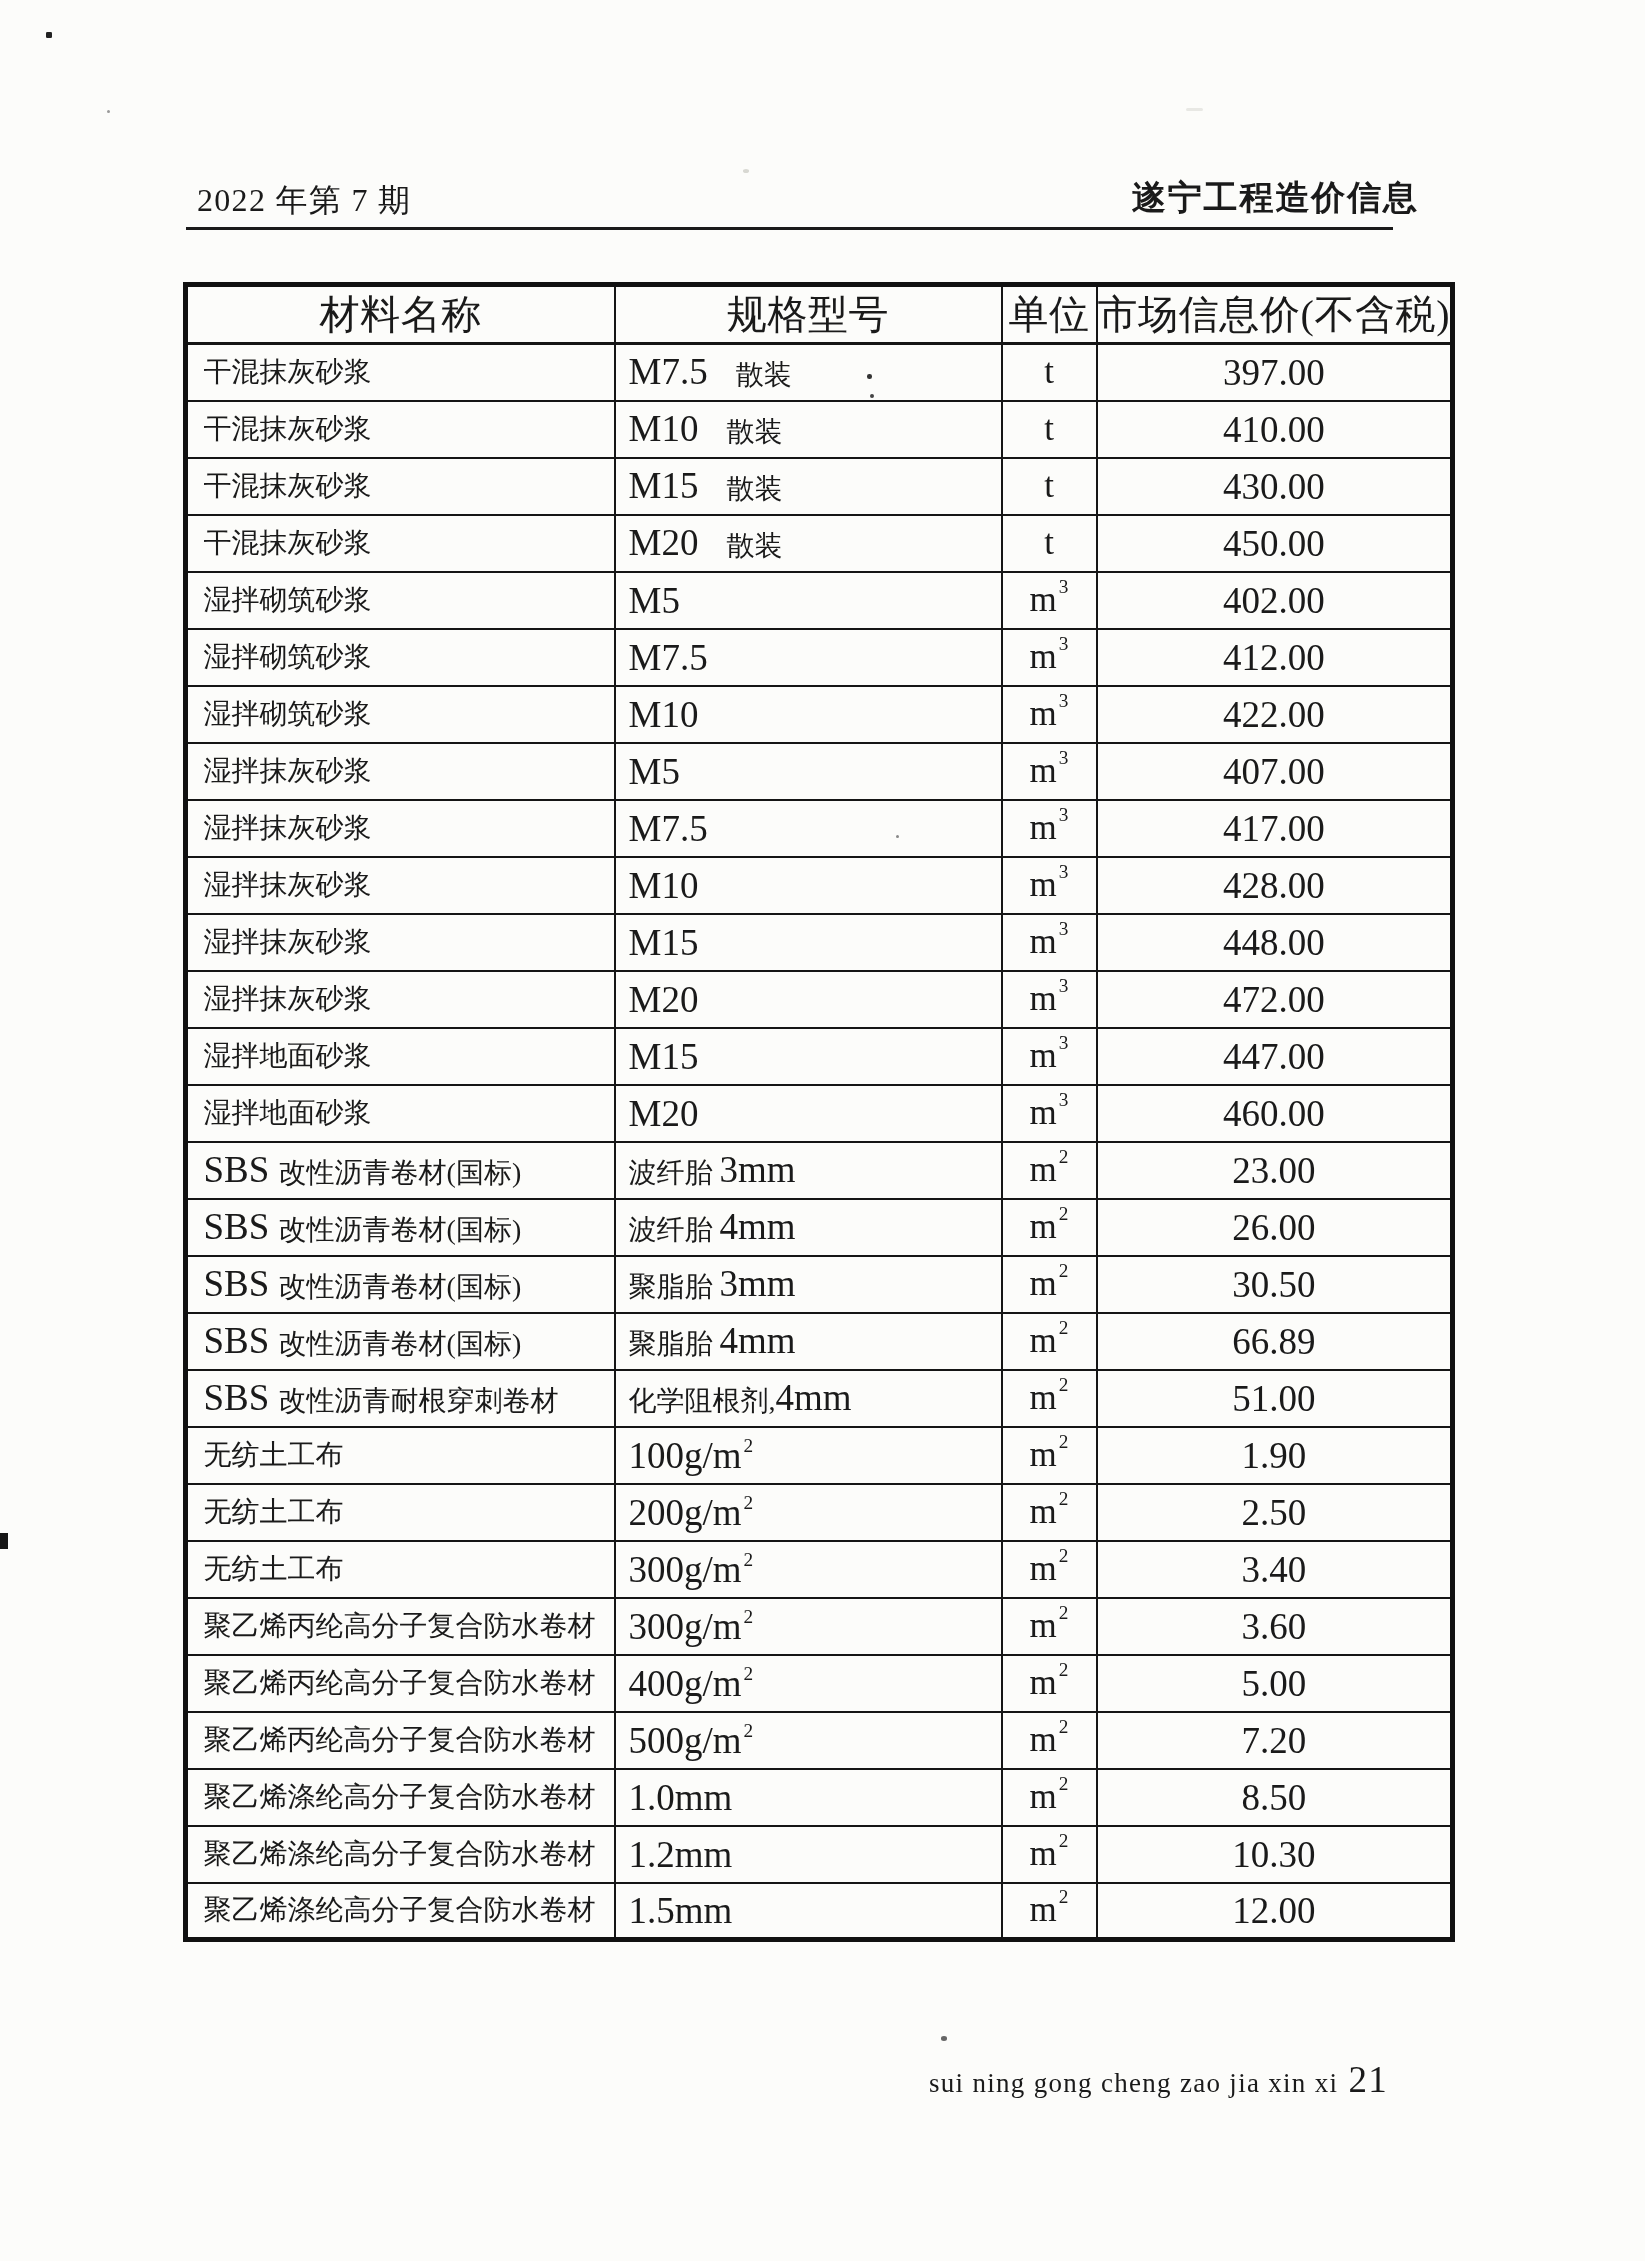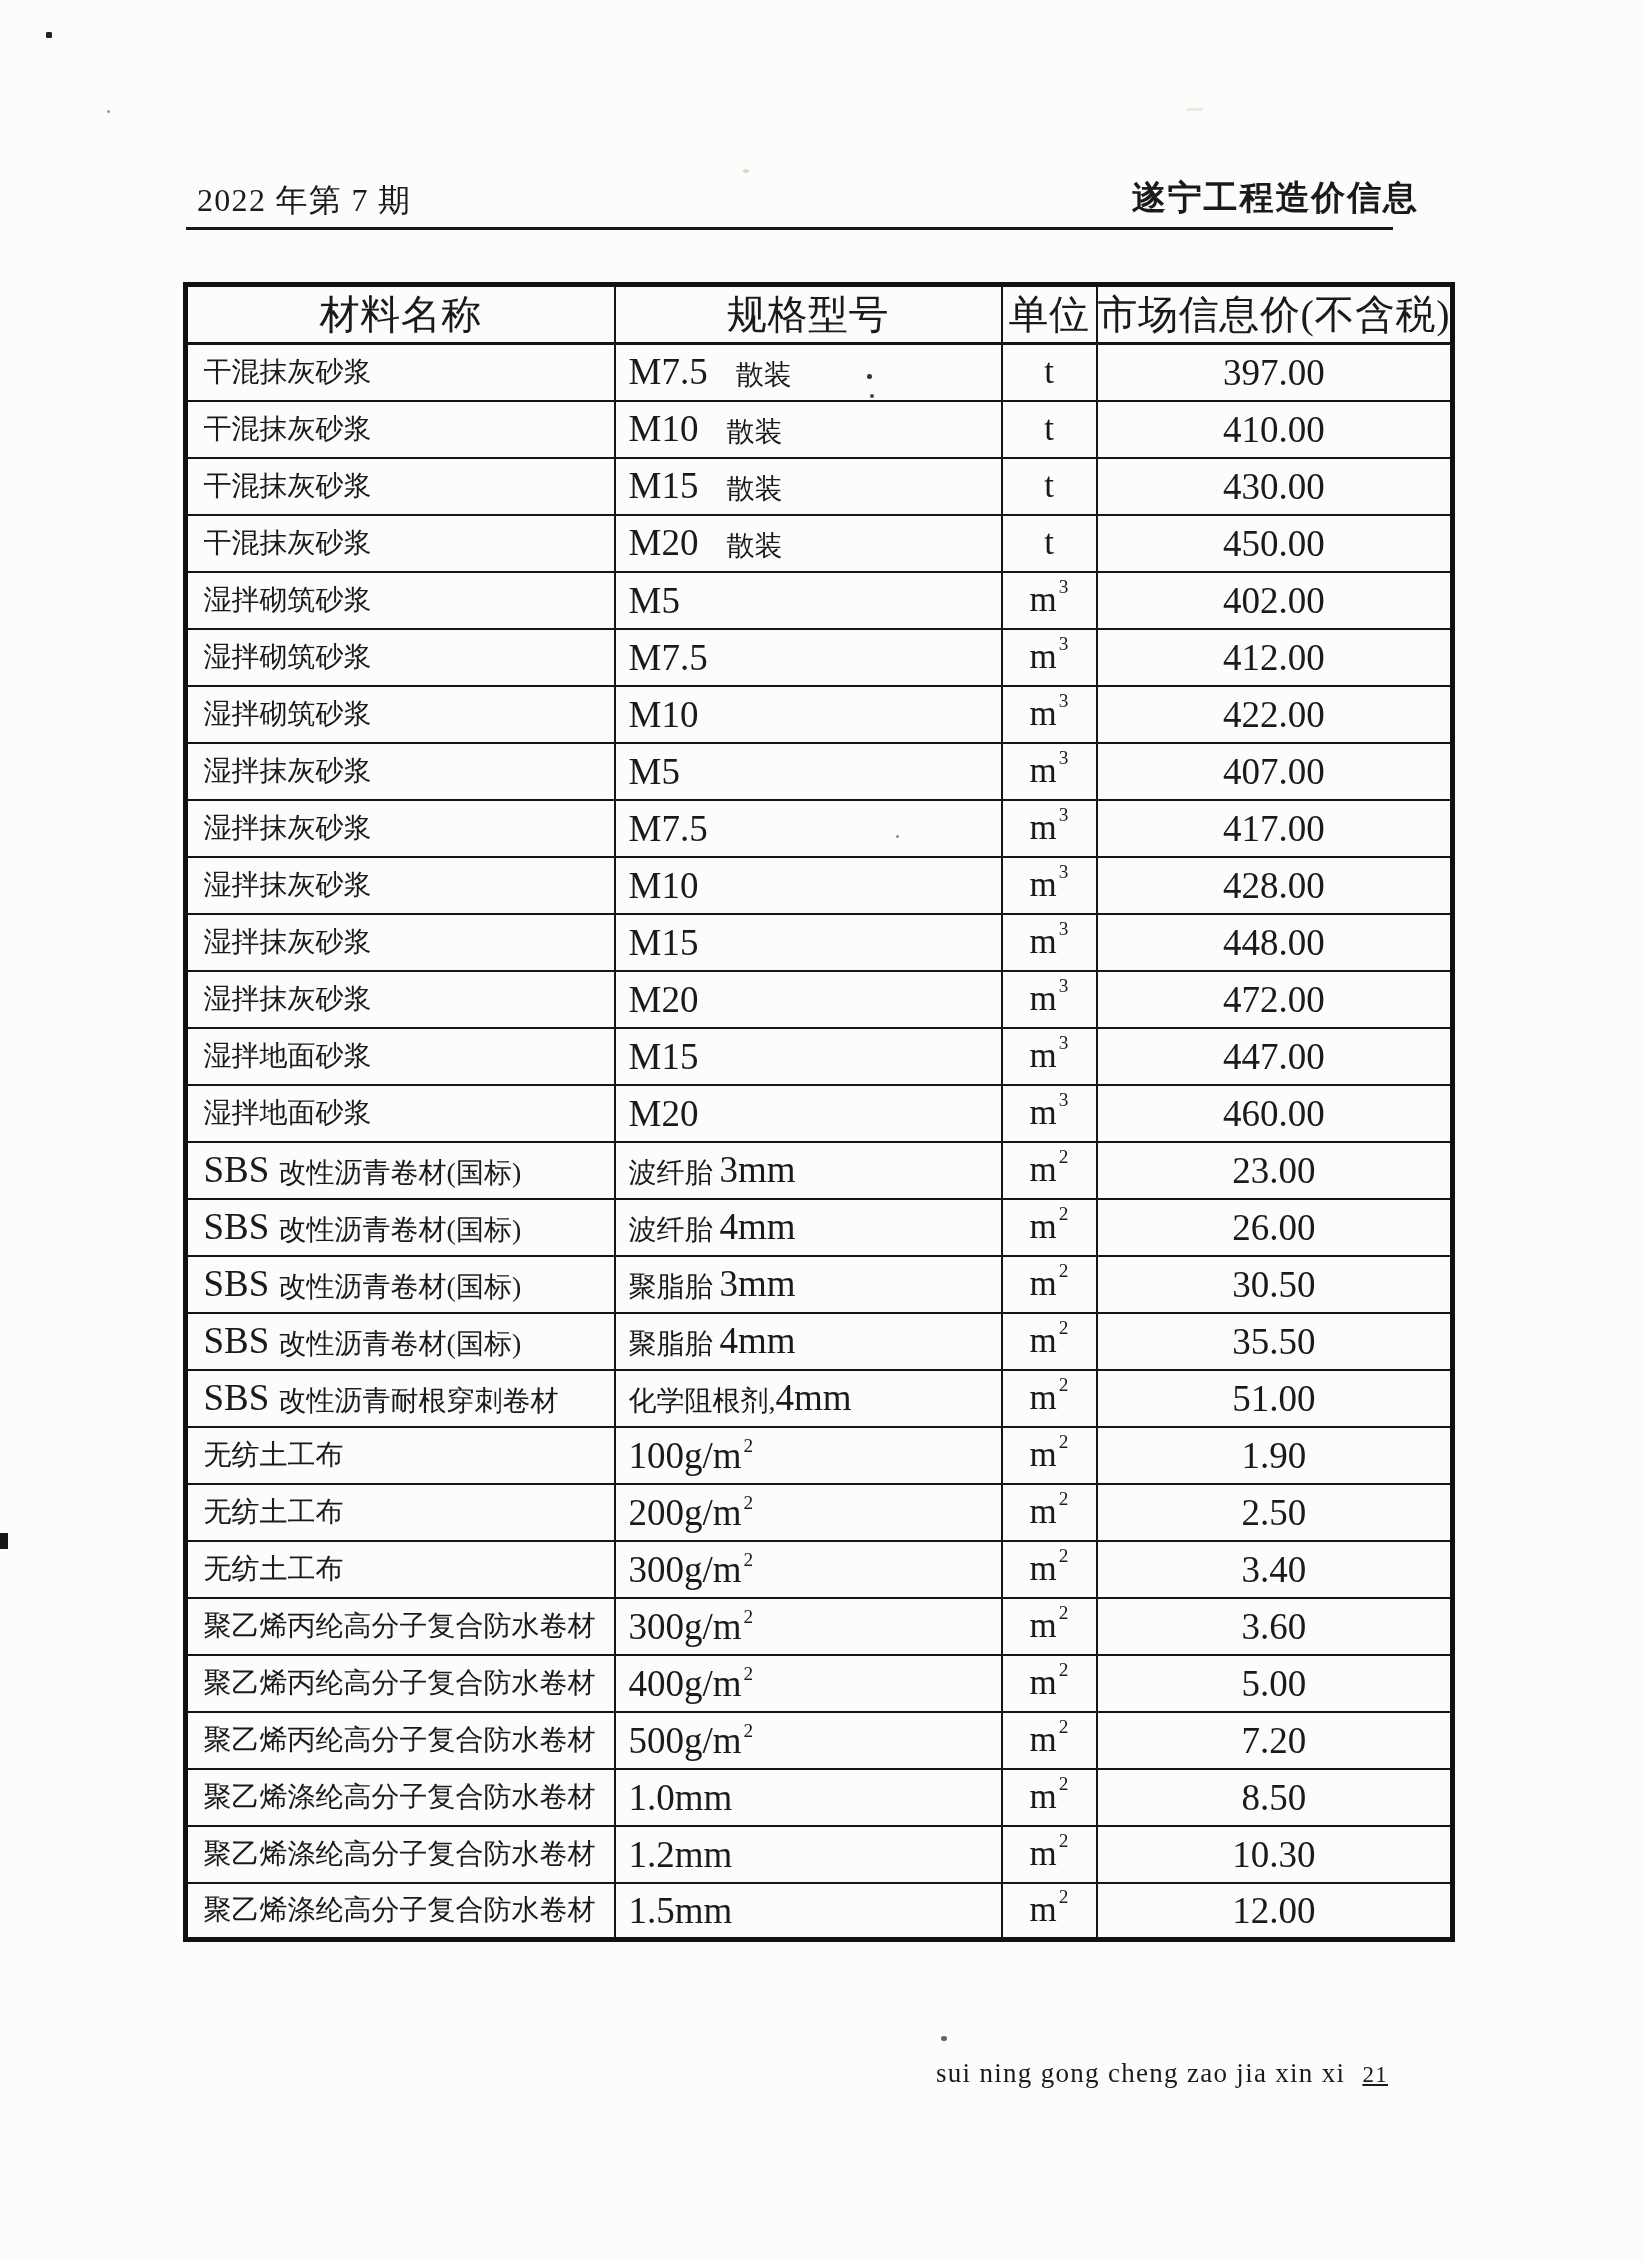--- a/index.html
+++ b/index.html
@@ -51,21 +51,21 @@
   td.unit .lat{font-size:35px;}
   sup.s{
     font-size:19.3px;line-height:0;vertical-align:15.5px;margin-left:1.9px;
   }
   td.unit sup.s{vertical-align:18px;}
   
   .footer{
     position:absolute;top:2058px;right:257px;
     font-size:27px;letter-spacing:1.3px;white-space:nowrap;
   }
-  .footer .pageno{font-size:23px;margin-left:9px;text-decoration:underline;}
+  .footer .pageno{font-size:37px;margin-left:2px;}
   
   .speck{position:absolute;border-radius:50%;}
 </style>
 </head>
 <body>
 
 <div>
 
   <div class="hdr-left">2022 年第 7 期</div>
   <div class="hdr-right">遂宁工程造价信息</div>
@@ -186,21 +186,21 @@
         <tr>
           <td class="name"><span class="lat">SBS </span><span>改性沥青卷材(国标)</span></td>
           <td class="spec"><span>聚脂胎 </span><span class="lat">3mm</span></td>
           <td class="unit"><span class="lat">m</span><sup class="s">2</sup></td>
           <td class="price"><span class="lat">30.50</span></td>
         </tr>
         <tr>
           <td class="name"><span class="lat">SBS </span><span>改性沥青卷材(国标)</span></td>
           <td class="spec"><span>聚脂胎 </span><span class="lat">4mm</span></td>
           <td class="unit"><span class="lat">m</span><sup class="s">2</sup></td>
-          <td class="price"><span class="lat">35.50</span></td>
+          <td class="price"><span class="lat">66.89</span></td>
         </tr>
         <tr>
           <td class="name"><span class="lat">SBS </span><span>改性沥青耐根穿刺卷材</span></td>
           <td class="spec"><span>化学阻根剂,</span><span class="lat">4mm</span></td>
           <td class="unit"><span class="lat">m</span><sup class="s">2</sup></td>
           <td class="price"><span class="lat">51.00</span></td>
         </tr>
         <tr>
           <td class="name"><span>无纺土工布</span></td>
           <td class="spec"><span class="lat">100g/m</span><sup class="s">2</sup></td>

